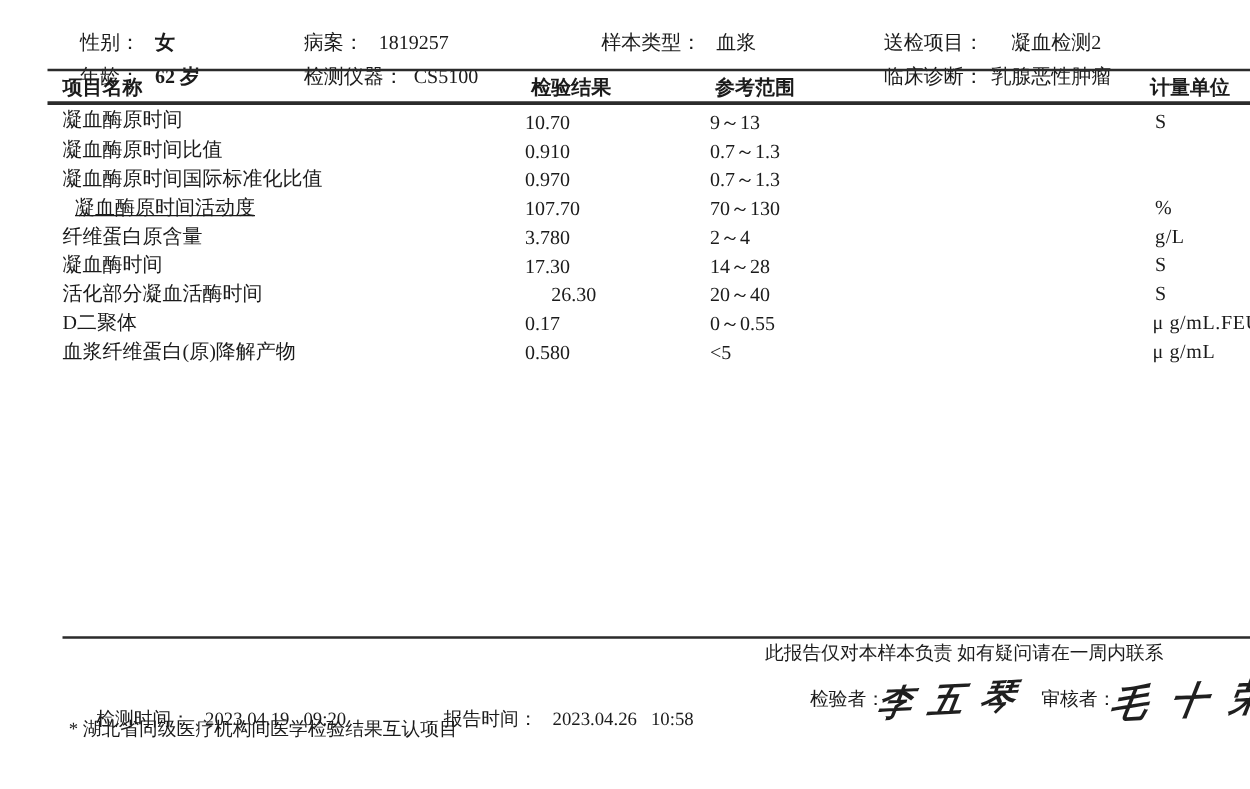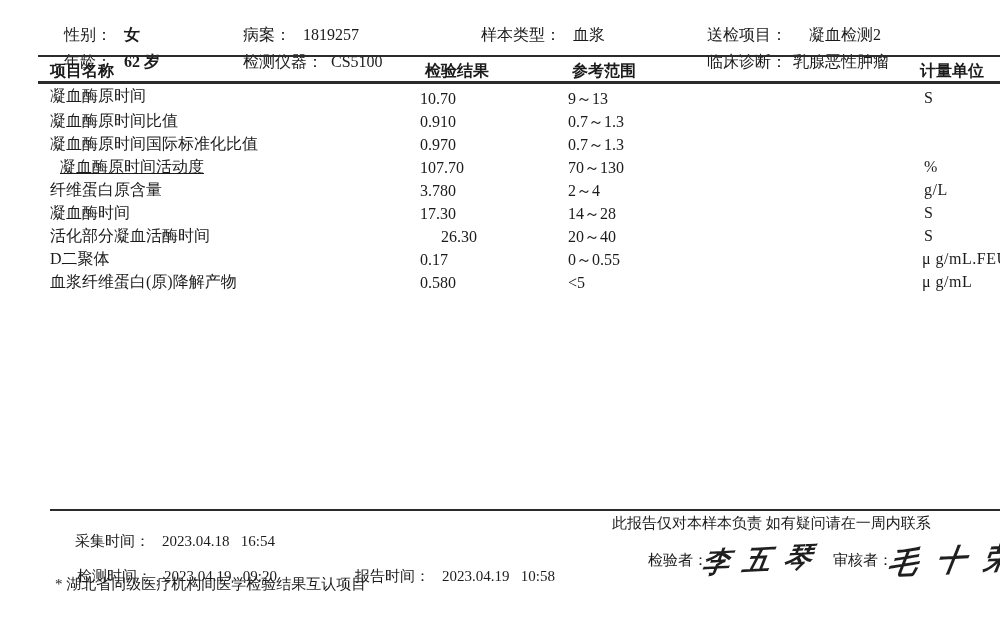--- a/index.html
+++ b/index.html
@@ -110,30 +110,27 @@
     <span class="abs" style="left:568px;top:250px;">0～0.55</span>
     <span class="abs unit-cell" style="left:922px;top:249px;">μ g/mL.FEU</span>
   </div>
   <div>
     <span class="abs" style="left:50px;top:272px;">血浆纤维蛋白(原)降解产物</span>
     <span class="abs" style="left:420px;top:273px;">0.580</span>
     <span class="abs" style="left:568px;top:273px;">&lt;5</span>
     <span class="abs unit-cell" style="left:922px;top:272px;">μ g/mL</span>
   </div>
 
-  <span class="abs small" style="left:60px;top:514px;">
-    <span>采集时间：</span><span class="val">2023.04.18   16:54</span>
-  </span>
   <span class="abs small" style="left:612px;top:514px;">此报告仅对本样本负责 如有疑问请在一周内联系</span>
 
   <span class="abs small" style="left:62px;top:549px;">
     <span>检测时间：</span><span class="val">2023.04.19   09:20</span>
   </span>
   <span class="abs small" style="left:340px;top:549px;">
-    <span>报告时间：</span><span class="val">2023.04.19   10:58</span>
+    <span>报告时间：</span><span class="val">2023.04.26   10:58</span>
   </span>
   <span class="abs small" style="left:648px;top:551px;">检验者：</span>
   <span class="sig sig-1" style="left:702px;top:541px;">李五琴</span>
   <span class="abs small" style="left:833px;top:551px;">审核者：</span>
   <span class="sig sig-2" style="left:888px;top:540px;">毛十荣</span>
 
   <span class="abs small" style="left:55px;top:575px;">* 湖北省同级医疗机构间医学检验结果互认项目</span>
 
 </div>
 

